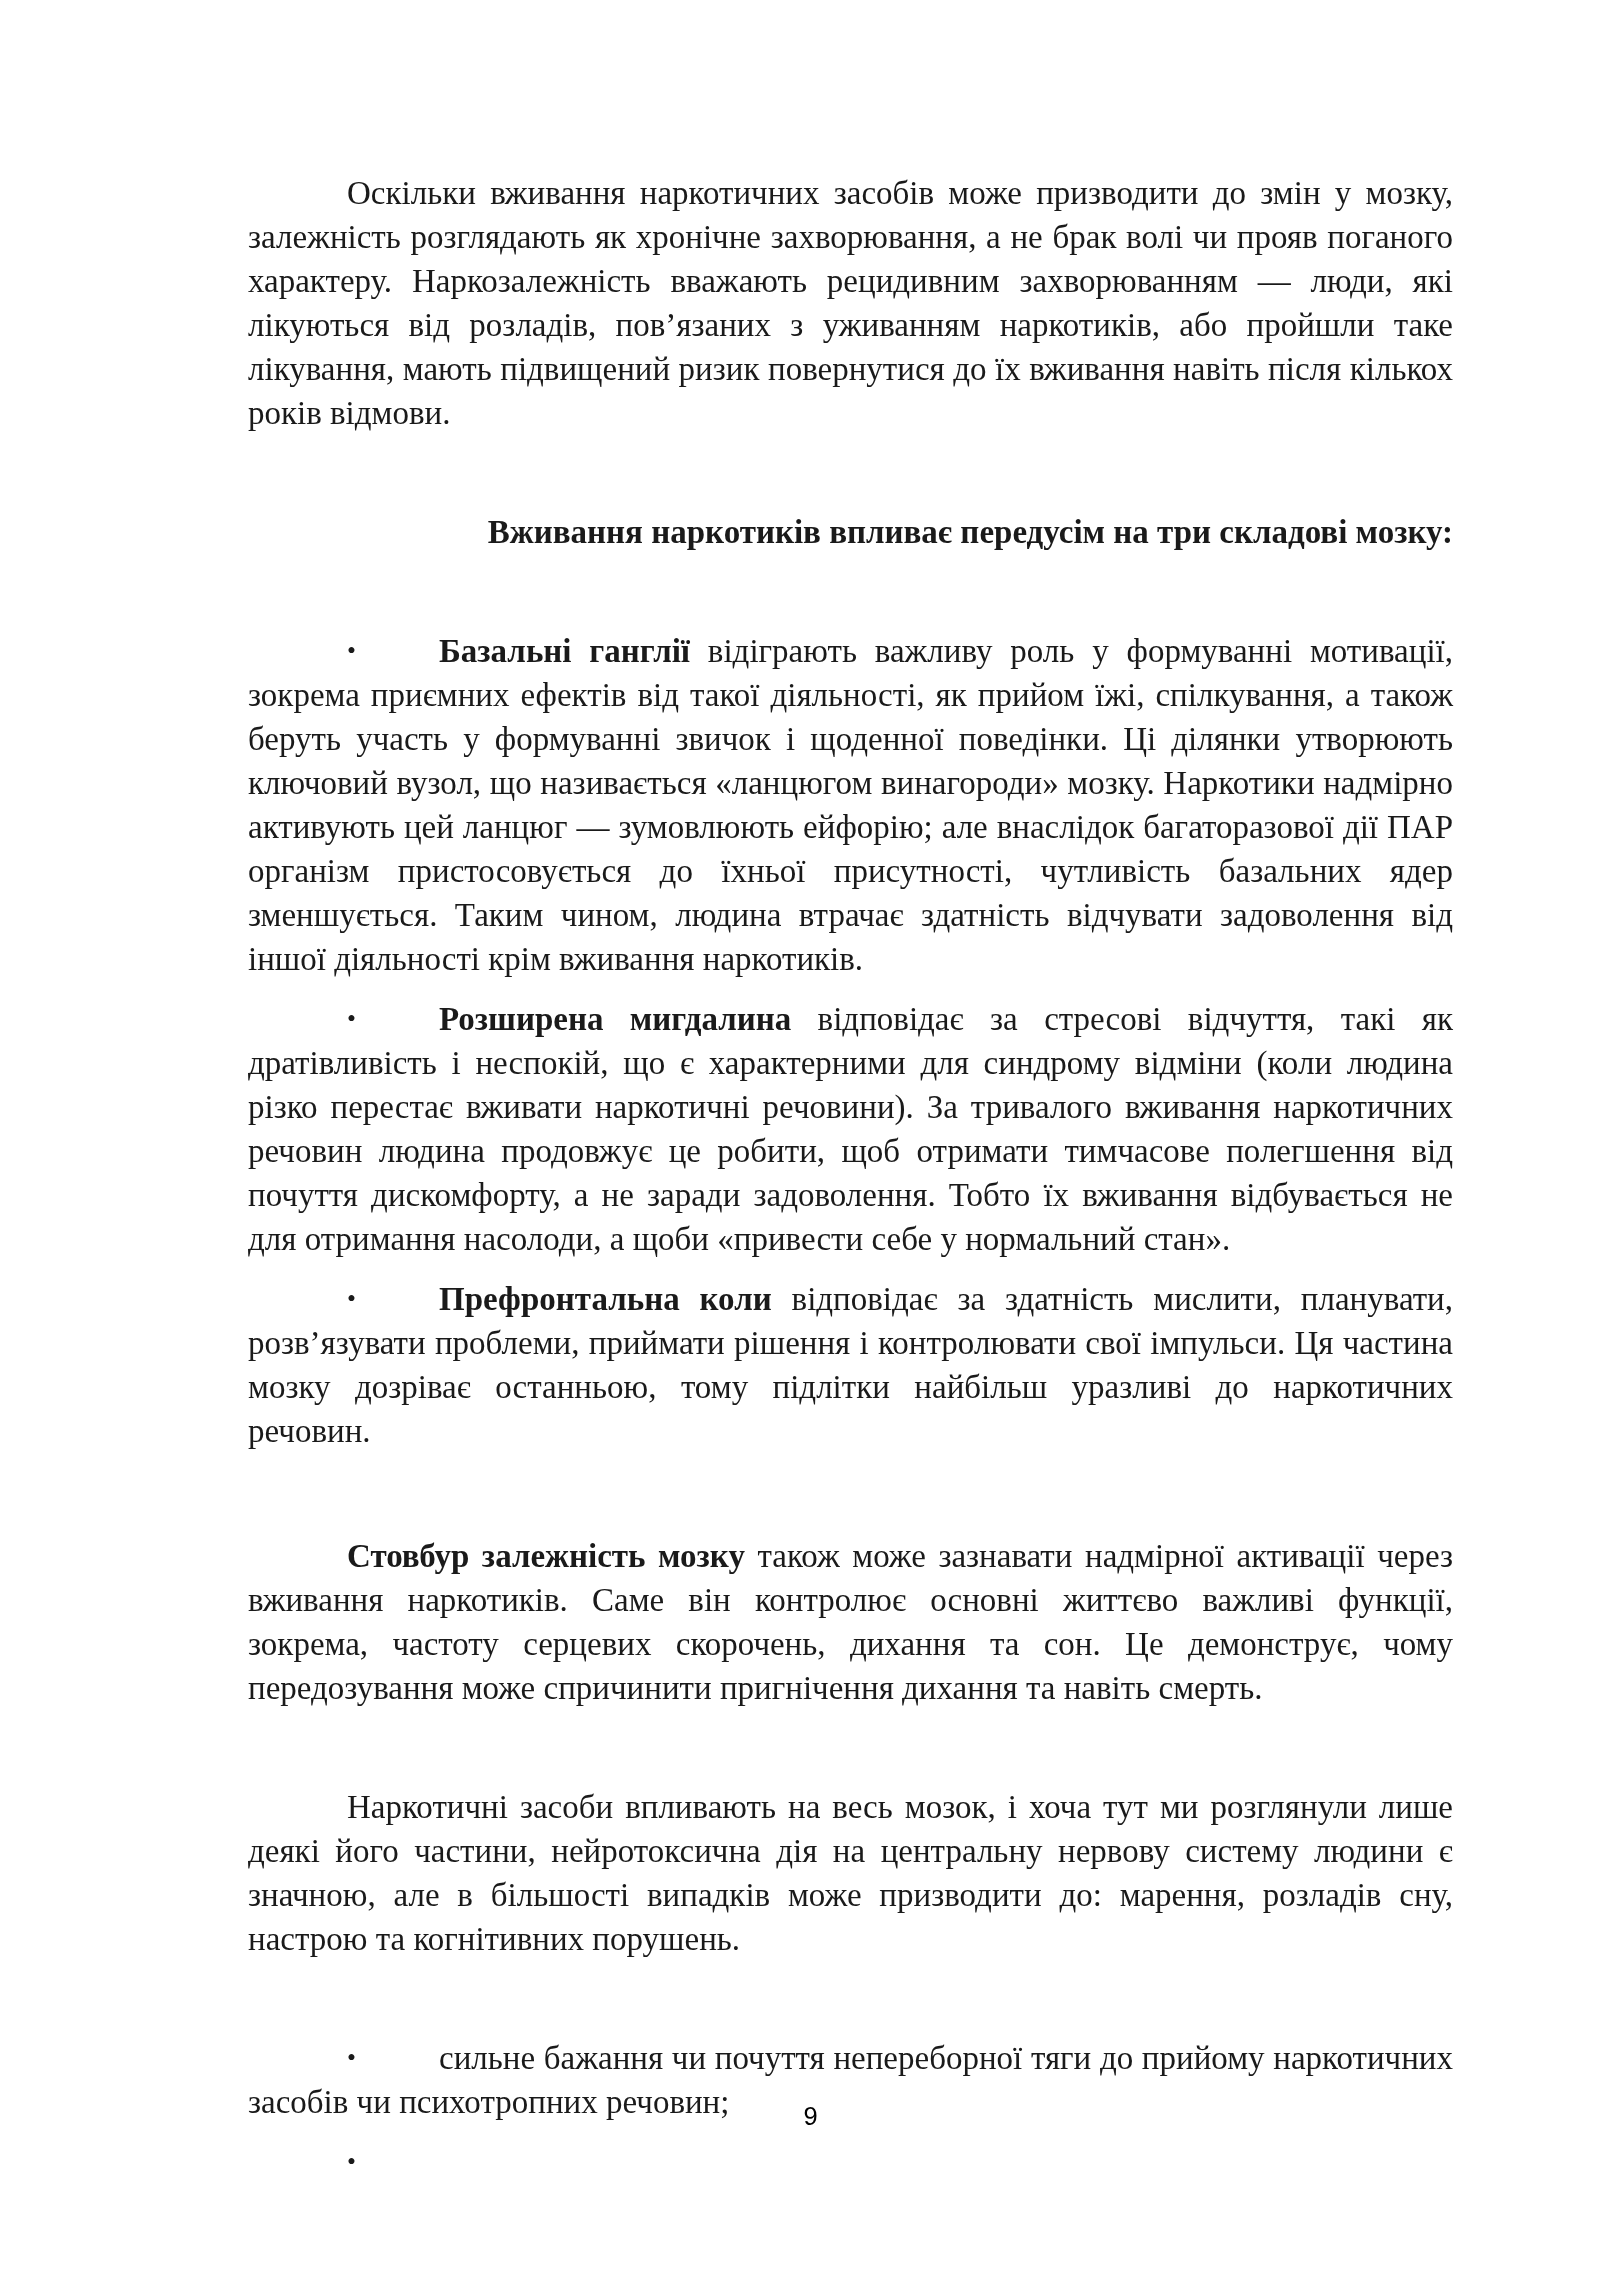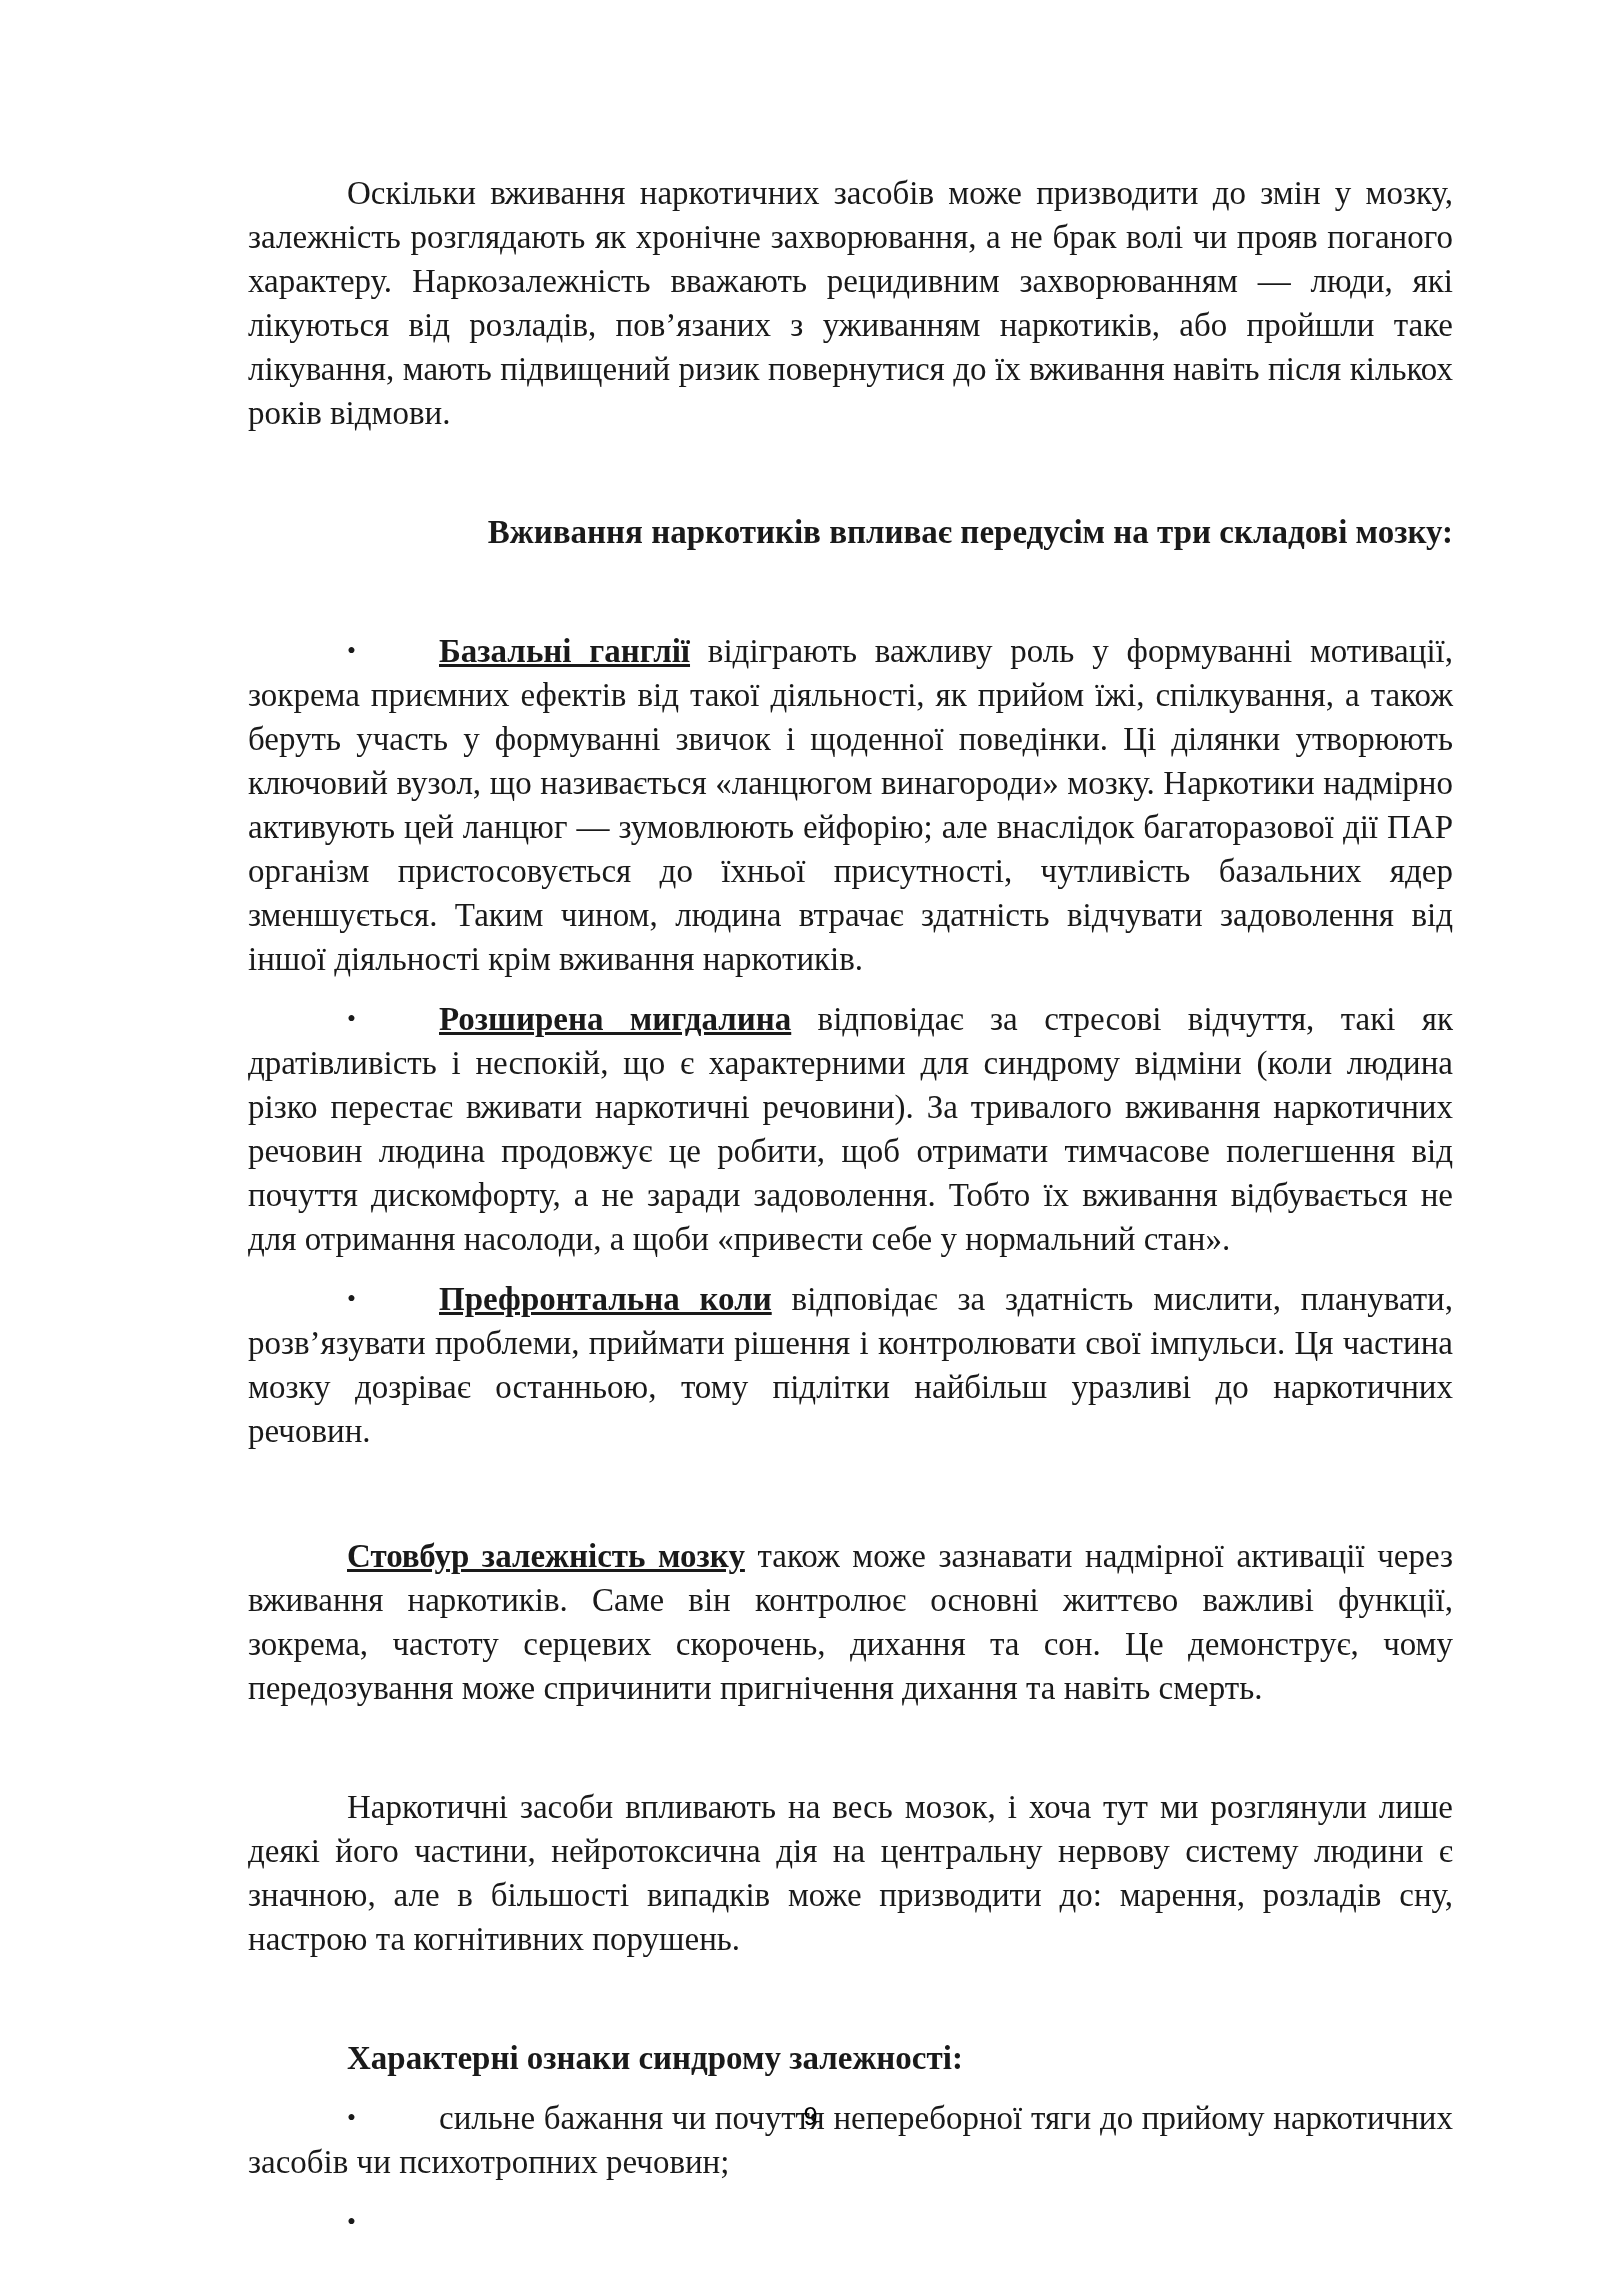--- a/index.html
+++ b/index.html
@@ -18,21 +18,21 @@
   .indent { text-indent: 99px; }
   .heading { font-weight: bold; text-indent: 99px; text-align: left; }
   .heading-center { font-weight: bold; text-align: right; }
   .gap-lg { height: 43px; }
   .gap-xl { height: 49px; }
   .bullet { position: relative; text-indent: 191px; text-align: justify; }
   .bullet .dot {
     position: absolute; left: 99px; top: 0;
     text-indent: 0; font-size: 25.5px;
   }
-  b { font-weight: bold; text-decoration: underline; }
+  b { font-weight: bold; }
   .page-number {
     position: absolute;
     left: 0; width: 1621px;
     top: 2102px;
     text-align: center;
     font-family: "Liberation Sans", "DejaVu Sans", sans-serif;
     font-size: 25.5px;
     color: #000;
   }
 </style>
@@ -64,21 +64,20 @@
   <div class="gap-xl"></div>
 
   <p class="indent"><b>Стовбур залежність мозку</b><span> також може зазнавати надмірної активації через вживання наркотиків. Саме він контролює основні життєво важливі функції, зокрема, частоту серцевих скорочень, дихання та сон. Це демонструє, чому передозування може спричинити пригнічення дихання та навіть смерть.</span></p>
 
   <div class="gap-lg"></div>
 
   <p class="indent">Наркотичні засоби впливають на весь мозок, і хоча тут ми розглянули лише деякі його частини, нейротоксична дія на центральну нервову систему людини є значною, але в більшості випадків може призводити до: марення, розладів сну, настрою та когнітивних порушень.</p>
 
   <div class="gap-lg"></div>
 
-  <p class="heading">Характерні ознаки синдрому залежності:</p>
 
   <p class="bullet">
     <span class="dot">•</span><span>сильне бажання чи почуття непереборної тяги до прийому наркотичних засобів чи психотропних речовин;</span>
   </p>
 
   <p class="bullet">
     <span class="dot">•</span>
   </p>
 
 </div>

